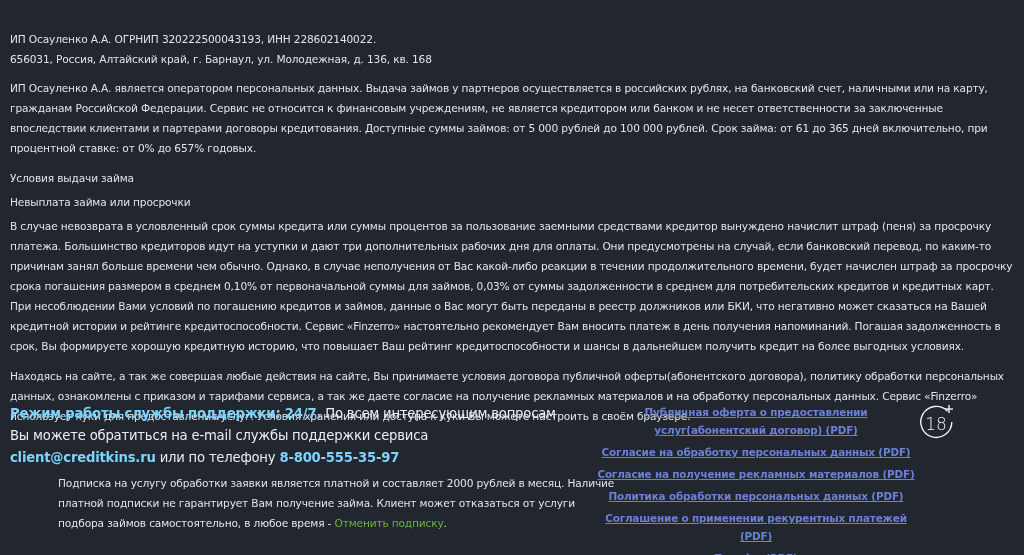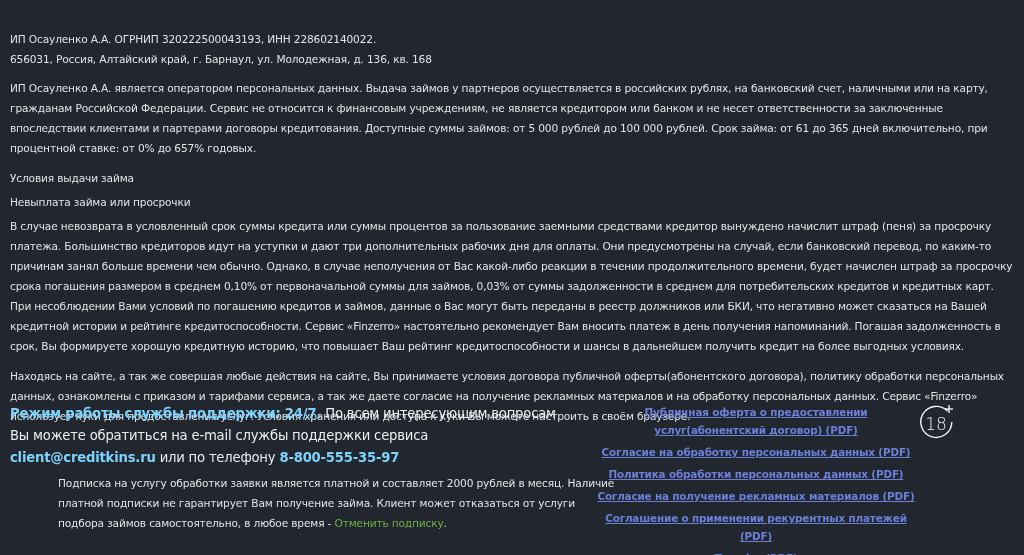--- a/index.html
+++ b/index.html
@@ -105,22 +105,22 @@
       <b>Режим работы службы поддержки: 24/7.</b><span> По всем интересующим вопросам Вы можете обратиться на e-mail службы поддержки сервиса </span><b>client@creditkins.ru</b><span> или по телефону </span><b>8-800-555-35-97</b>
     </p>
 
     <p class="subscr">
       <span>Подписка на услугу обработки заявки является платной и составляет 2000 рублей в месяц. Наличие платной подписки не гарантирует Вам получение займа. Клиент может отказаться от услуги подбора займов самостоятельно, в любое время - </span><a class="unsub">Отменить подписку</a><span>.</span>
     </p>
 
     <nav class="docs">
       <a>Публичная оферта о предоставлении услуг(абонентский договор) (PDF)</a>
       <a>Согласие на обработку персональных данных (PDF)</a>
+      <a>Согласие на получение рекламных материалов (PDF)</a>
       <a>Политика обработки персональных данных (PDF)</a>
-      <a>Согласие на получение рекламных материалов (PDF)</a>
       <a>Соглашение о применении рекурентных платежей (PDF)</a>
       <a>Тарифы (PDF)</a>
     </nav>
 
     <div class="age">
       <svg width="40" height="40" viewBox="0 0 40 40">
         <path d="M 30.5 8.2 A 15.5 15.5 0 1 0 34.8 19" fill="none" stroke="#f2f2f2" stroke-width="1.4"></path>
         <line x1="32" y1="2" x2="32" y2="10" stroke="#f2f2f2" stroke-width="1.4"></line>
         <line x1="28" y1="6" x2="36" y2="6" stroke="#f2f2f2" stroke-width="1.4"></line>
         <text x="19" y="27" text-anchor="middle" fill="#f2f2f2" font-family="DejaVu Sans, sans-serif" font-size="17" font-weight="300">18</text>

